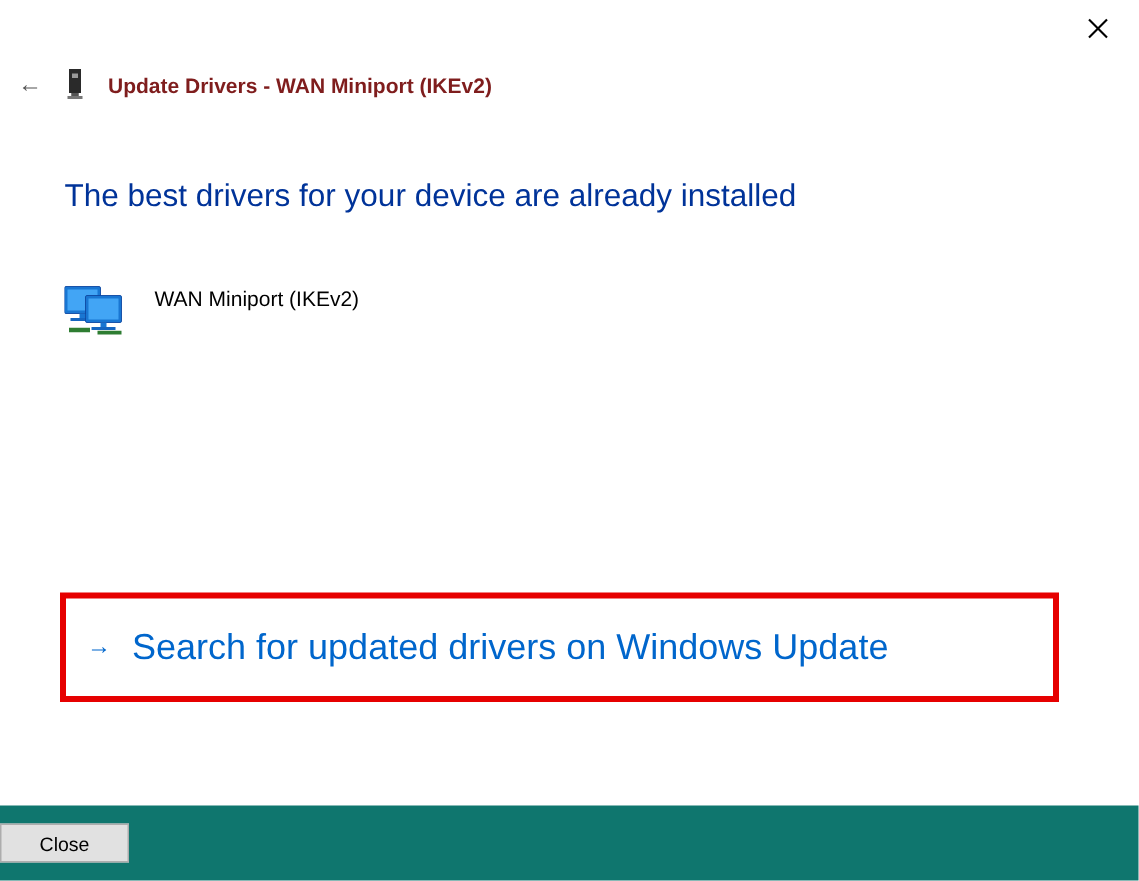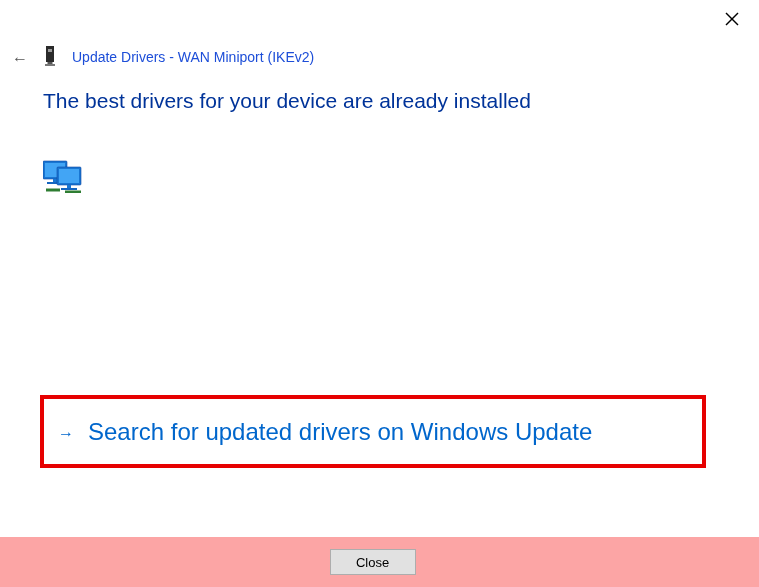--- a/index.html
+++ b/index.html
@@ -23,25 +23,25 @@
     .header {
       position: absolute;
       top: 46px;
       left: 12px;
       display: flex;
       align-items: center;
       gap: 16px;
     }
     .back-arrow { color: #555; font-size: 16px; }
     .hdevice-icon svg { display:block; }
-    .header-title { font-size: 14px; color: #1d4ed8; }
+    .header-title { font-size: 14px; color: #7f1d1d; font-weight: bold; }
     .content {
       position: absolute;
       left: 43px;
-      top: 89px;
+      top: 119px;
       right: 40px;
     }
     .main-heading {
       color: #003399;
       font-size: 21px;
       font-weight: 400;
       margin-bottom: 46px;
     }
     .desc {
       font-size: 14px;
@@ -72,24 +72,24 @@
       color: #0066cc;
       font-size: 24px;
       cursor: pointer;
     }
     .footer {
       position: absolute;
       bottom: 0;
       left: 0;
       right: 0;
       height: 50px;
-      background: #fca5a5;
+      background: #0f766e;
       display: flex;
       align-items: center;
-      justify-content: center;
+      justify-content: flex-start;
       padding-right: 14px;
     }
     .close-btn {
       width: 86px;
       height: 26px;
       background: #e1e1e1;
       border: 1px solid #adadad;
       font-size: 13px;
       font-family: inherit;
       cursor: pointer;
@@ -128,20 +128,21 @@
         <rect x="10" y="20" width="4" height="3" fill="#1976d2"></rect>
         <rect x="4" y="23" width="16" height="2" fill="#1565c0"></rect>
         <rect x="14" y="8" width="24" height="18" rx="1" fill="#1976d2" stroke="#0d47a1" stroke-width="0.6"></rect>
         <rect x="16" y="10" width="20" height="14" fill="#42a5f5"></rect>
         <rect x="24" y="26" width="4" height="3" fill="#1976d2"></rect>
         <rect x="18" y="29" width="16" height="2" fill="#1565c0"></rect>
         <line x1="3" y1="31" x2="17" y2="31" stroke="#2e7d32" stroke-width="3"></line>
         <line x1="22" y1="34" x2="38" y2="34" stroke="#2e7d32" stroke-width="3" transform="translate(0,-1)"></line>
       </svg>
     </span>
+    <span class="device-name">WAN Miniport (IKEv2)</span>
   </div>
 </div>
 
 <div class="highlight-box">
   <span class="link-arrow">→</span>
   <span class="wu-link">Search for updated drivers on Windows Update</span>
 </div>
 
 <div class="footer">
   <button class="close-btn">Close</button>

